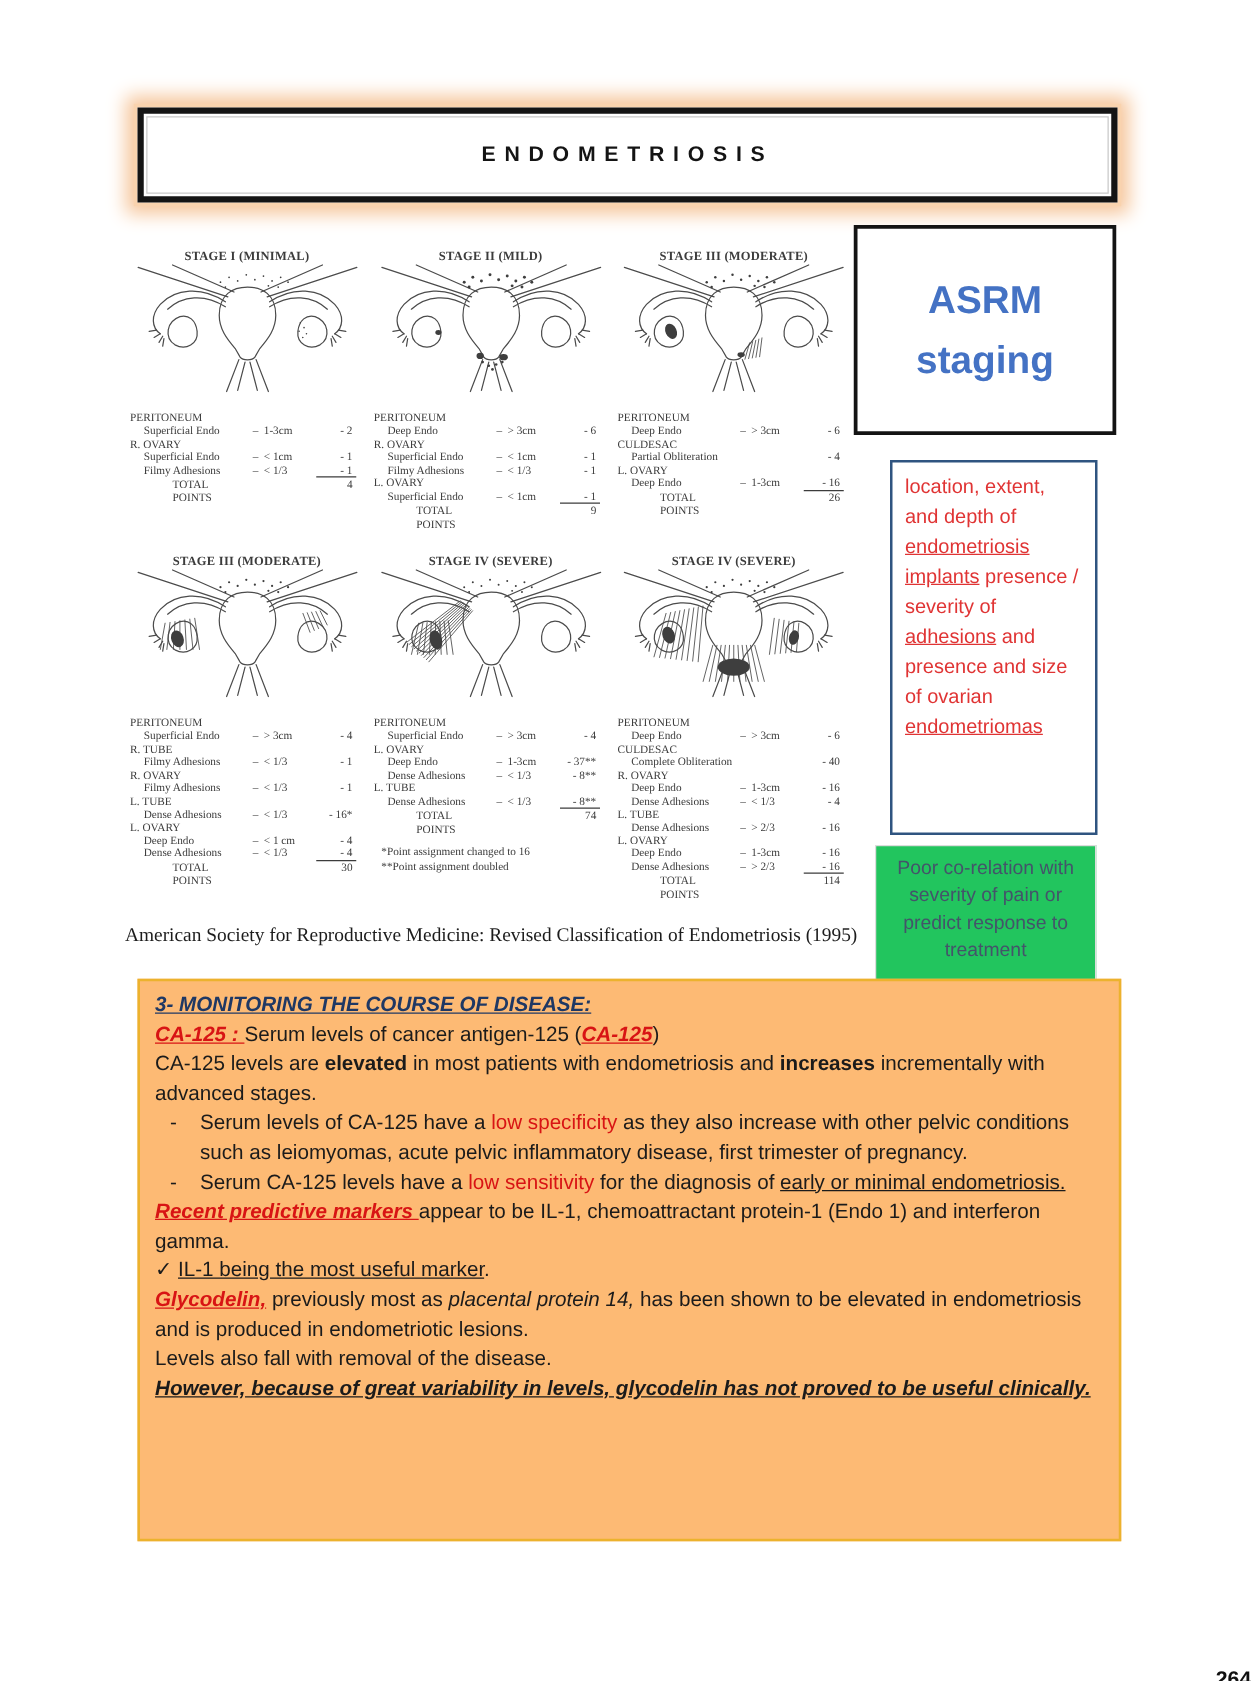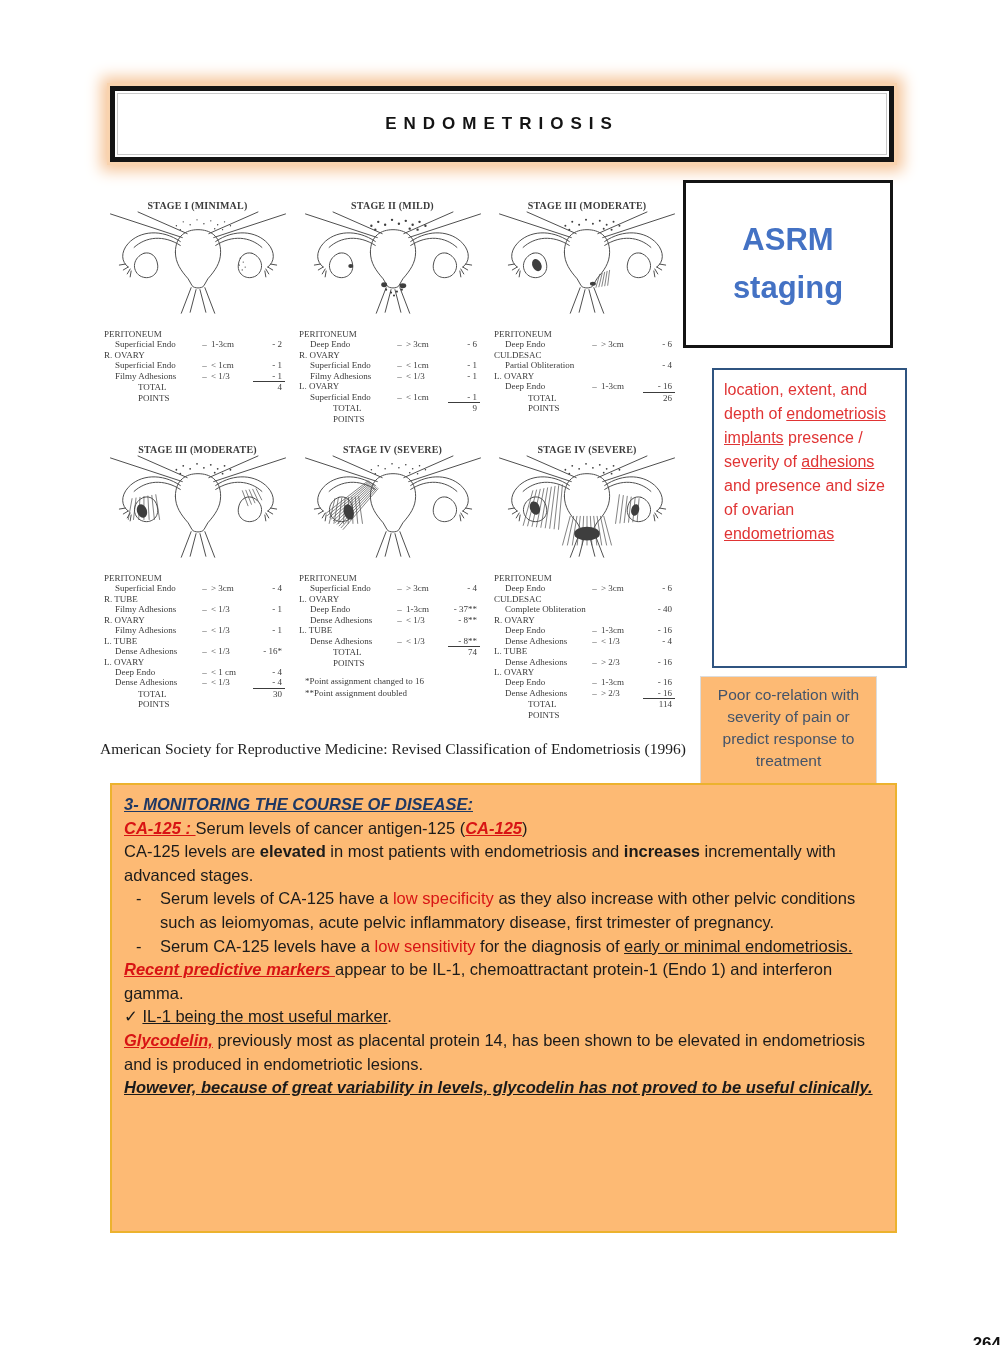--- a/index.html
+++ b/index.html
@@ -10,26 +10,26 @@
     border:5px solid #141414;box-shadow:0 0 0 3px #f9d3ae,0 0 14px 9px #f6c69b;box-sizing:border-box;}
   .banner-inner{position:absolute;inset:2px;border:1px solid #c9c9c9;display:flex;align-items:center;justify-content:center;}
   .banner-title{font-size:17px;font-weight:bold;letter-spacing:7px;color:#141414;}
 
   
   .asrm{position:absolute;left:683px;top:180px;width:210px;height:168px;background:#fff;border:3px solid #141414;
     box-sizing:border-box;display:flex;flex-direction:column;align-items:center;justify-content:center;}
   .asrm div{font-size:31px;font-weight:bold;color:#4472C4;line-height:1.55;}
 
   
-  .redbox{position:absolute;left:712px;top:368px;width:195px;height:300px;border:2px solid #2F5480;background:#fff;
+  .redbox{position:absolute;left:712px;top:368px;width:166px;height:300px;border:2px solid #2F5480;background:#fff;
     box-sizing:border-box;padding:8px 10px;font-size:16px;line-height:1.5;color:#E03434;}
   .redbox .seg-u{text-decoration:underline;}
 
   
-  .graybox{position:absolute;left:700px;top:676px;width:177px;height:124px;background:#fdba74;border:1px solid #dcdcdc;
+  .graybox{position:absolute;left:700px;top:676px;width:177px;height:124px;background:#22c55e;border:1px solid #dcdcdc;
     box-sizing:border-box;color:#44546A;font-size:15.5px;line-height:1.42;text-align:center;padding:7px 4px;}
 
   
   .figure{position:absolute;left:100px;top:198px;width:584px;}
   .stage-grid{display:grid;grid-template-columns:195px 195px 194px;grid-template-rows:244px auto;}
   .stage-cell{position:relative;font-family:"Liberation Serif",serif;color:#3c3c3c;}
   .stage-label{text-align:center;font-size:10px;font-weight:bold;letter-spacing:.2px;margin:2px 0 0 0;}
   .stage-svg{display:block;margin:0 auto;}
   .stage-table{margin:2px 0 0 4px;font-size:9px;line-height:1.16;}
   .trow{display:flex;align-items:baseline;}
@@ -50,21 +50,21 @@
   .monitor{position:absolute;left:110px;top:783px;width:787px;height:450px;border:2.5px solid #ECB22E;background:#fdba74;
     box-sizing:border-box;padding:8px 13px 6px 12px;font-size:16.5px;line-height:1.43;color:#1b1b1b;}
   .mline{position:relative;}
   .mline.bullet{padding-left:36px;}
   .mline.bullet .bmark{position:absolute;left:12px;top:0;}
   .c-nh{color:#1F3864;font-weight:bold;font-style:italic;text-decoration:underline;}
   .c-rh{color:#D81414;font-weight:bold;font-style:italic;text-decoration:underline;}
   .c-b{font-weight:bold;}
   .c-r{color:#D81414;}
   .c-u{text-decoration:underline;}
-  .c-i{}
+  .c-i{font-style:italic;}
   .c-biu{font-weight:bold;font-style:italic;text-decoration:underline;}
 
   .pagenum{position:absolute;left:0;top:1286px;width:100%;text-align:right;font-size:17px;font-weight:bold;color:#111;margin-top:48px;}
 </style>
 </head>
 <body>
 
 <div id="page">
 
   <div class="banner">
@@ -671,29 +671,30 @@
             <div class="trow t-total">
               <span class="t-label">TOTAL POINTS</span>
               <span class="t-eq"></span>
               <span class="t-size"></span>
               <span class="t-pts">114</span>
             </div>
           </div>
         </div>
       </div>
   </div>
-  <div class="fig-caption">American Society for Reproductive Medicine: Revised Classification of Endometriosis (1996)</div>
+  <div class="fig-caption">American Society for Reproductive Medicine: Revised Classification of Endometriosis (1995)</div>
 
   <div class="monitor" id="monitor">
       <div class="mline"><span class="c-nh">3- MONITORING THE COURSE OF DISEASE:</span></div>
       <div class="mline"><span class="c-rh">CA-125 : </span><span>Serum levels of cancer antigen-125 (</span><span class="c-rh">CA-125</span><span>)</span></div>
       <div class="mline"><span>CA-125 levels are </span><span class="c-b">elevated</span><span> in most patients with endometriosis and </span><span class="c-b">increases</span><span> incrementally with advanced stages.</span></div>
       <div class="mline bullet"><span class="bmark">-</span><span>Serum levels of CA-125 have a </span><span class="c-r">low specificity</span><span> as they also increase with other pelvic conditions such as leiomyomas, acute pelvic inflammatory disease, first trimester of pregnancy.</span></div>
       <div class="mline bullet"><span class="bmark">-</span><span>Serum CA-125 levels have a </span><span class="c-r">low sensitivity</span><span> for the diagnosis of </span><span class="c-u">early or minimal endometriosis.</span></div>
       <div class="mline"><span class="c-rh">Recent predictive markers </span><span>appear to be IL-1, chemoattractant protein-1 (Endo 1) and interferon gamma.</span></div>
       <div class="mline"><span>✓ </span><span class="c-u">IL-1 being the most useful marker</span><span>.</span></div>
       <div class="mline"><span class="c-rh">Glycodelin,</span><span> previously most as </span><span class="c-i">placental protein 14,</span><span> has been shown to be elevated in endometriosis and is produced in endometriotic lesions.</span></div>
+      <div class="mline"><span> Levels also fall with removal of the disease.</span></div>
       <div class="mline"><span class="c-biu"> However, because of great variability in levels, glycodelin has not proved to be useful clinically.</span></div>
     </div>
 
   <div class="pagenum">264</div>
 
 </div>
 
 </body></html>

